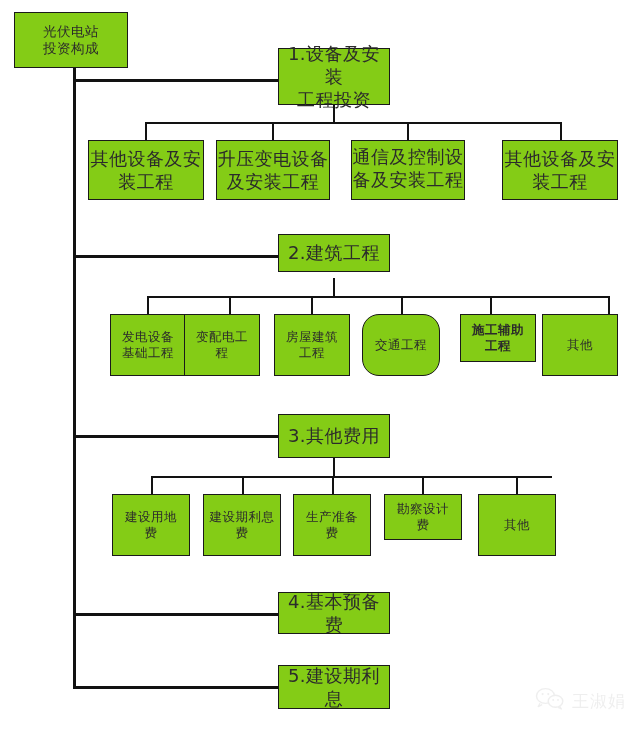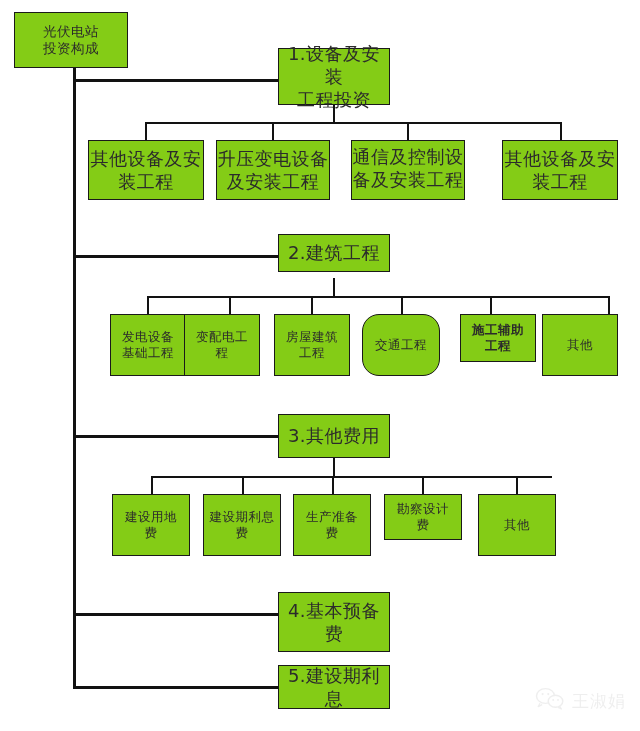--- a/index.html
+++ b/index.html
@@ -157,21 +157,21 @@
 费</div>
 <div class="node level2" style="left:203px; top:494px; width:78px; height:62px;">建设期利息
 费</div>
 <div class="node level2" style="left:293px; top:494px; width:78px; height:62px;">生产准备
 费</div>
 <div class="node level2" style="left:384px; top:494px; width:78px; height:46px;">勘察设计
 费</div>
 <div class="node level2" style="left:478px; top:494px; width:78px; height:62px;">其他</div>
 
 <div class="line h" style="left:73px; top:613px; width:207px; height:3px;"></div>
-<div class="node level1" style="left:278px; top:592px; width:112px; height:60px;">4.基本预备费</div>
+<div class="node level1" style="left:278px; top:592px; width:112px; height:42px;">4.基本预备费</div>
 
 <div class="line h" style="left:73px; top:686px; width:207px; height:3px;"></div>
 <div class="node level1" style="left:278px; top:665px; width:112px; height:44px;">5.建设期利息</div>
 
 <div id="watermark">
   <span class="wm-logo">
     <svg width="30" height="24" viewBox="0 0 30 24" fill="none" xmlns="http://www.w3.org/2000/svg">
       <ellipse cx="10.5" cy="9" rx="9" ry="7.4" stroke="#9a9a9a" stroke-width="1.4" fill="none"></ellipse>
       <path d="M5 16.2 L3.2 19.6 L7.2 17.6" stroke="#9a9a9a" stroke-width="1.3" fill="none" stroke-linejoin="round"></path>
       <circle cx="7.6" cy="7.1" r="1.05" fill="#9a9a9a"></circle>

